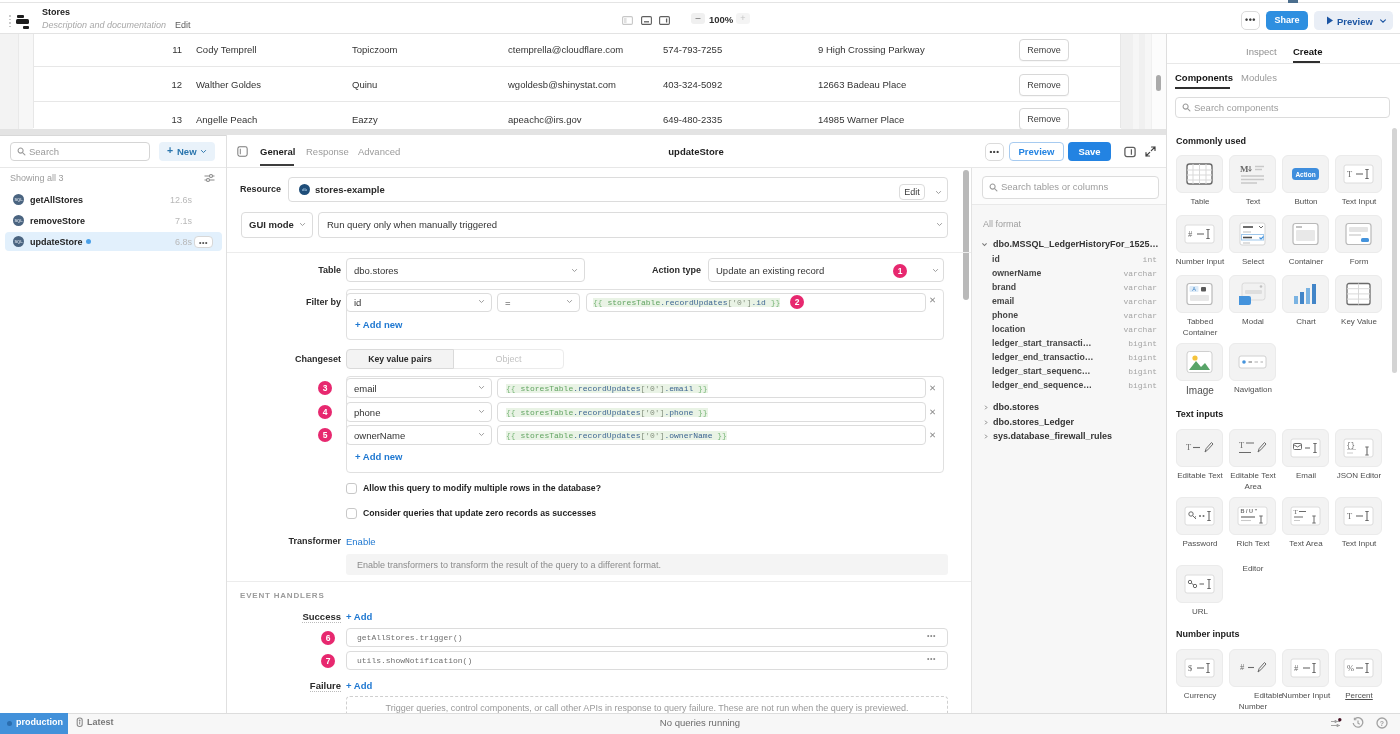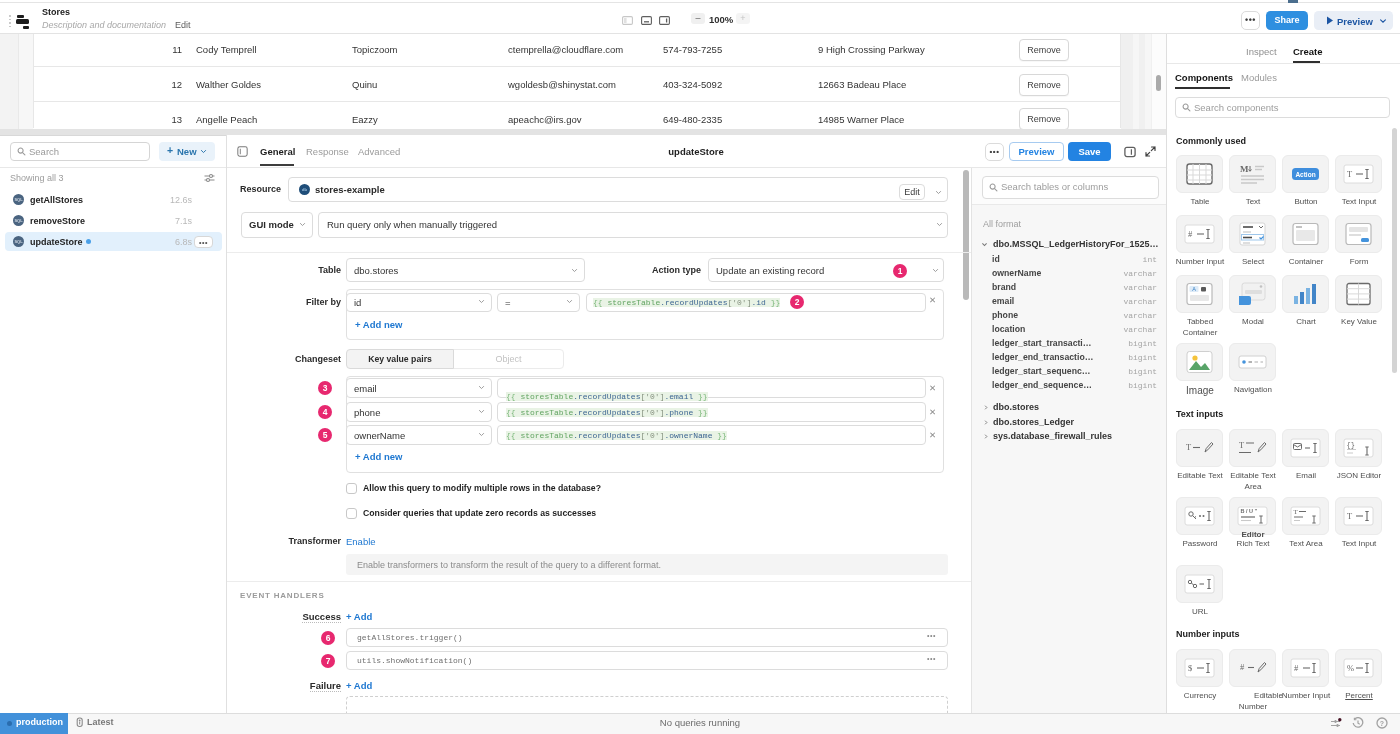--- a/index.html
+++ b/index.html
@@ -194,21 +194,21 @@
 <div class="t" style="left:41px;top:354px;width:300px;text-align:right;font-weight:bold;color:#2b2b2b;font-size:9px;">Changeset</div>
 <div class="" style="left:346px;top:349px;width:108px;height:20px;border:1px solid #dadada;border-radius:4px 0 0 4px;background:#f3f3f3;color:#2b2b2b;font-weight:bold;font-size:8.7px;text-align:center;line-height:19px;z-index:2;">Key value pairs</div>
 <div class="" style="left:453px;top:349px;width:111px;height:20px;border:1px solid #ebebeb;border-radius:0 4px 4px 0;background:#fff;color:#c2c2c2;font-size:9px;text-align:center;line-height:19px;">Object</div>
 <div class="" style="left:346px;top:376px;width:598px;height:97px;border:1px solid #e0e0e0;border-radius:4px;background:#fff;"></div>
 <div class="box" style="left:346px;top:378px;width:146px;height:20px;"></div>
 <div class="t" style="left:354px;top:383px;color:#333;">email</div>
 <svg class="abs" style="left:478px;top:384px" width="7" height="7" viewBox="0 0 10 10">
       <path d="M2 3.5 L5 6.5 L8 3.5" stroke="#9a9a9a" stroke-width="1.4" fill="none" stroke-linecap="round"></path>
     </svg>
 <div class="box" style="left:497px;top:378px;width:429px;height:20px;"></div>
-<div class="t mono" style="left:506px;top:384px;font-size:8px;margin-top:8px;"><span style="background:#e9f3e5;"><span style="color:#7cb87c;">{{&nbsp;</span><span style="color:#63a563;">storesTable</span><span style="color:#3b6491;">.recordUpdates</span><span style="color:#85917f;">['0']</span><span style="color:#3b6491;">.email</span><span style="color:#7cb87c;">&nbsp;}}</span></span></div>
+<div class="t mono" style="left:506px;top:384px;font-size:8px;"><span style="background:#e9f3e5;"><span style="color:#7cb87c;">{{&nbsp;</span><span style="color:#63a563;">storesTable</span><span style="color:#3b6491;">.recordUpdates</span><span style="color:#85917f;">['0']</span><span style="color:#3b6491;">.email</span><span style="color:#7cb87c;">&nbsp;}}</span></span></div>
 <div class="badge" style="left:318px;top:381px;width:14px;height:14px;line-height:14px;">3</div>
 <div class="t" style="left:929px;top:383px;color:#8a8a8a;font-size:8.5px;">✕</div>
 <div class="box" style="left:346px;top:402px;width:146px;height:20px;"></div>
 <div class="t" style="left:354px;top:407px;color:#333;">phone</div>
 <svg class="abs" style="left:478px;top:408px" width="7" height="7" viewBox="0 0 10 10">
       <path d="M2 3.5 L5 6.5 L8 3.5" stroke="#9a9a9a" stroke-width="1.4" fill="none" stroke-linecap="round"></path>
     </svg>
 <div class="box" style="left:497px;top:402px;width:429px;height:20px;"></div>
 <div class="t mono" style="left:506px;top:408px;font-size:8px;"><span style="background:#e9f3e5;"><span style="color:#7cb87c;">{{&nbsp;</span><span style="color:#63a563;">storesTable</span><span style="color:#3b6491;">.recordUpdates</span><span style="color:#85917f;">['0']</span><span style="color:#3b6491;">.phone</span><span style="color:#7cb87c;">&nbsp;}}</span></span></div>
 <div class="badge" style="left:318px;top:405px;width:14px;height:14px;line-height:14px;">4</div>
@@ -239,20 +239,21 @@
 <div class="t mono" style="left:357px;top:633px;font-size:8px;color:#6f6f6f;">getAllStores.trigger()</div>
 <div class="badge" style="left:321px;top:631px;width:14px;height:14px;line-height:14px;">6</div>
 <div class="t" style="left:927px;top:632px;color:#8a8a8a;font-size:7px;letter-spacing:0.5px;">•••</div>
 <div class="box" style="left:346px;top:651px;width:602px;height:19px;"></div>
 <div class="t mono" style="left:357px;top:656px;font-size:8px;color:#6f6f6f;">utils.showNotification()</div>
 <div class="badge" style="left:321px;top:654px;width:14px;height:14px;line-height:14px;">7</div>
 <div class="t" style="left:927px;top:655px;color:#8a8a8a;font-size:7px;letter-spacing:0.5px;">•••</div>
 <div class="t" style="left:41px;top:680px;width:300px;text-align:right;"><span style="font-weight:bold;color:#2b2b2b;border-bottom:1px dotted #bbb;">Failure</span></div>
 <div class="t" style="left:346px;top:680px;color:#1f78d1;font-weight:bold;">+ Add</div>
 <div class="" style="left:346px;top:696px;width:602px;height:38px;border:1px dashed #cfcfcf;border-radius:4px;background:#fff;"></div>
+<div class="t" style="left:347px;top:703px;width:600px;text-align:center;font-size:9px;color:#999;">Trigger queries, control components, or call other APIs in response to query failure. These are not run when the query is previewed.</div>
 <div class="" style="left:972px;top:168px;width:194px;height:545px;background:#f7f7f7;"></div>
 <div class="" style="left:972px;top:168px;width:194px;height:37px;background:#fcfcfc;border-bottom:1px solid #e9e9e9;"></div>
 <div class="" style="left:982px;top:176px;width:177px;height:23px;border:1px solid #dcdcdc;border-radius:4px;background:#fff;"></div>
 <svg class="abs" style="left:989px;top:183px" width="9" height="9" viewBox="0 0 10 10">
       <circle cx="4" cy="4" r="2.8" stroke="#9a9a9a" stroke-width="1.2" fill="none"></circle>
       <path d="M6.2 6.2 L8.8 8.8" stroke="#9a9a9a" stroke-width="1.2" stroke-linecap="round"></path>
     </svg>
 <div class="t" style="left:1001px;top:181px;color:#9d9d9d;">Search tables or columns</div>
 <div class="t" style="left:983px;top:219px;font-size:9px;color:#9e9e9e;">All format</div>
 <svg class="abs" style="left:981px;top:241px" width="7" height="7" viewBox="0 0 10 10">
@@ -464,21 +465,21 @@
 <div style="left:1170px;top:539px;width:60px;text-align:center;font-size:8px;color:#4f4f4f;white-space:nowrap;">Password</div>
 <div style="left:1229px;top:497px;width:47px;height:38px;background:#f3f3f3;border:1px solid #ebebeb;border-radius:6px;"></div>
 <svg class="abs" style="left:1237px;top:504px" width="31" height="24" viewBox="0 0 31 24">
       <rect x="1" y="3" width="29" height="18" rx="2" stroke="#dcdcdc" stroke-width="1" fill="#fff"></rect>
       <text x="3.5" y="9" font-size="5.5" fill="#6a6a6a" font-family="Liberation Sans" font-weight="bold">B / U ”</text>
       <path d="M4 13 H18" stroke="#6a6a6a" stroke-width="1.2"></path>
       <path d="M4 16.5 H14" stroke="#c9c9c9" stroke-width="1.1"></path>
       <path d="M24 12 V19 M22.3 12 H25.7 M22.3 19 H25.7" stroke="#6a6a6a" stroke-width="1"></path>
     </svg>
 <div style="left:1223px;top:539px;width:60px;text-align:center;font-size:8px;color:#4f4f4f;white-space:nowrap;">Rich Text</div>
-<div style="left:1223px;top:530px;width:60px;text-align:center;font-size:8px;color:#4f4f4f;white-space:nowrap;font-weight:bold;">Editor</div>
+<div style="left:1223px;top:564px;width:60px;text-align:center;font-size:8px;color:#4f4f4f;white-space:nowrap;">Editor</div>
 <div style="left:1282px;top:497px;width:47px;height:38px;background:#f3f3f3;border:1px solid #ebebeb;border-radius:6px;"></div>
 <svg class="abs" style="left:1290px;top:504px" width="31" height="24" viewBox="0 0 31 24">
       <rect x="1" y="3" width="29" height="18" rx="2" stroke="#dcdcdc" stroke-width="1" fill="#fff"></rect>
       <text x="3.5" y="10" font-size="7" fill="#6a6a6a" font-family="Liberation Serif">T</text>
       <path d="M4 9.8 H4 M9 7.5 H16 M4 13 H13" stroke="#6a6a6a" stroke-width="1"></path>
       <path d="M4 16.5 H10" stroke="#c9c9c9" stroke-width="1"></path>
       <path d="M24 12 V19 M22.3 12 H25.7 M22.3 19 H25.7" stroke="#6a6a6a" stroke-width="1"></path>
     </svg>
 <div style="left:1276px;top:539px;width:60px;text-align:center;font-size:8px;color:#4f4f4f;white-space:nowrap;">Text Area</div>
 <div style="left:1335px;top:497px;width:47px;height:38px;background:#f3f3f3;border:1px solid #ebebeb;border-radius:6px;"></div>

